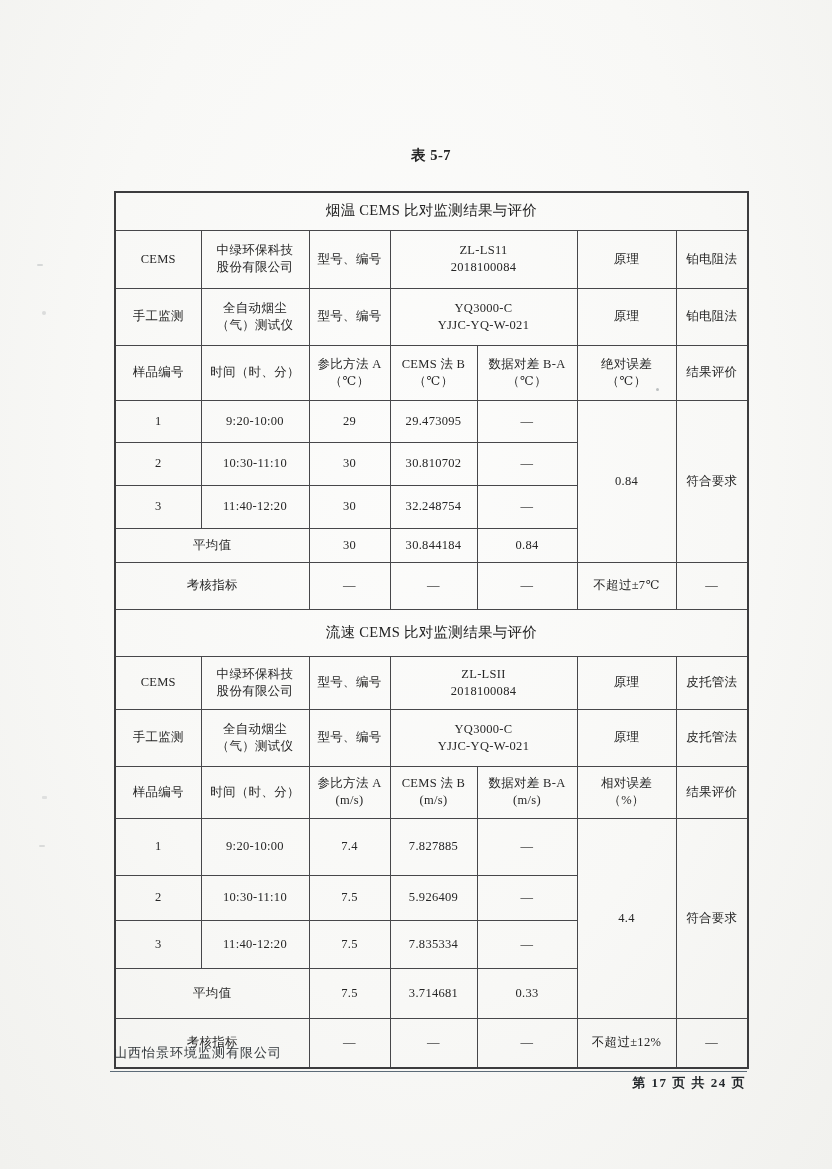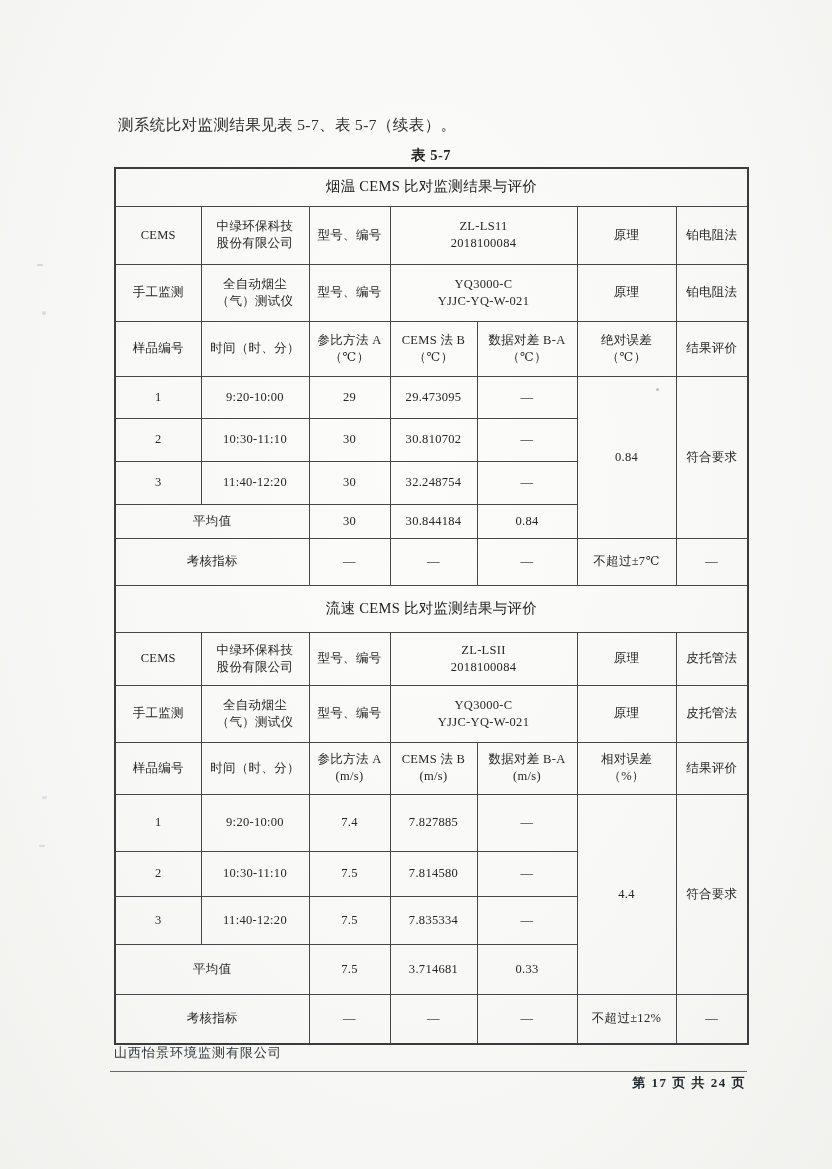--- a/index.html
+++ b/index.html
@@ -18,21 +18,21 @@
     font-size:15.5px; line-height:1.74; letter-spacing:0.4px; color:#2e2e2e;
   }
   .intro .l1 { display:block; text-indent:2.4em; }
   .intro .l2 { display:block; }
   .caption {
     position:absolute; left:114px; top:146px; width:634px;
     display:flex; justify-content:center; gap:18px;
     font-size:14.5px; font-weight:bold; color:#242424; letter-spacing:0.5px;
   }
   table.cmp {
-    position:absolute; left:114px; top:167px; width:634px;
+    position:absolute; left:114px; top:191px; width:634px;
     border-collapse:collapse; table-layout:fixed;
     font-size:12.5px; color:#262626;
   }
   table.cmp td {
     border:1px solid #47474a;
     text-align:center; vertical-align:middle;
     padding:1px 2px; line-height:1.35; letter-spacing:0.3px;
     overflow:hidden;
   }
   table.cmp { border:2px solid #3c3c3e; }
@@ -52,21 +52,20 @@
     font-size:13px; font-weight:bold; color:#23282c; letter-spacing:1.5px;margin-left:48px;
   }
   .speck { position:absolute; background:#9aa0a3; border-radius:50%; }
 </style>
 </head>
 <body>
 
 <div class="page">
 
   <p class="intro">
-    <span class="l2">测系统比对监测结果见表 5-7、表 5-7（续表）。</span>
   </p>
 
   <div class="caption">
     <span>表 5-7</span>
   </div>
 
   <table class="cmp">
     <colgroup>
       <col style="width:86px">
         <col style="width:108px">
@@ -226,21 +225,21 @@
       <td class="num">7.4</td>
       <td class="num">7.827885</td>
       <td>—</td>
       <td rowspan="4" class="num">4.4</td>
       <td rowspan="4">符合要求</td>
     </tr>
     <tr style="height:45px">
       <td class="num">2</td>
       <td class="num">10:30-11:10</td>
       <td class="num">7.5</td>
-      <td class="num">7.814580</td>
+      <td class="num">5.926409</td>
       <td>—</td>
     </tr>
     <tr style="height:48px">
       <td class="num">3</td>
       <td class="num">11:40-12:20</td>
       <td class="num">7.5</td>
       <td class="num">7.835334</td>
       <td>—</td>
     </tr>
     <tr style="height:50px">

